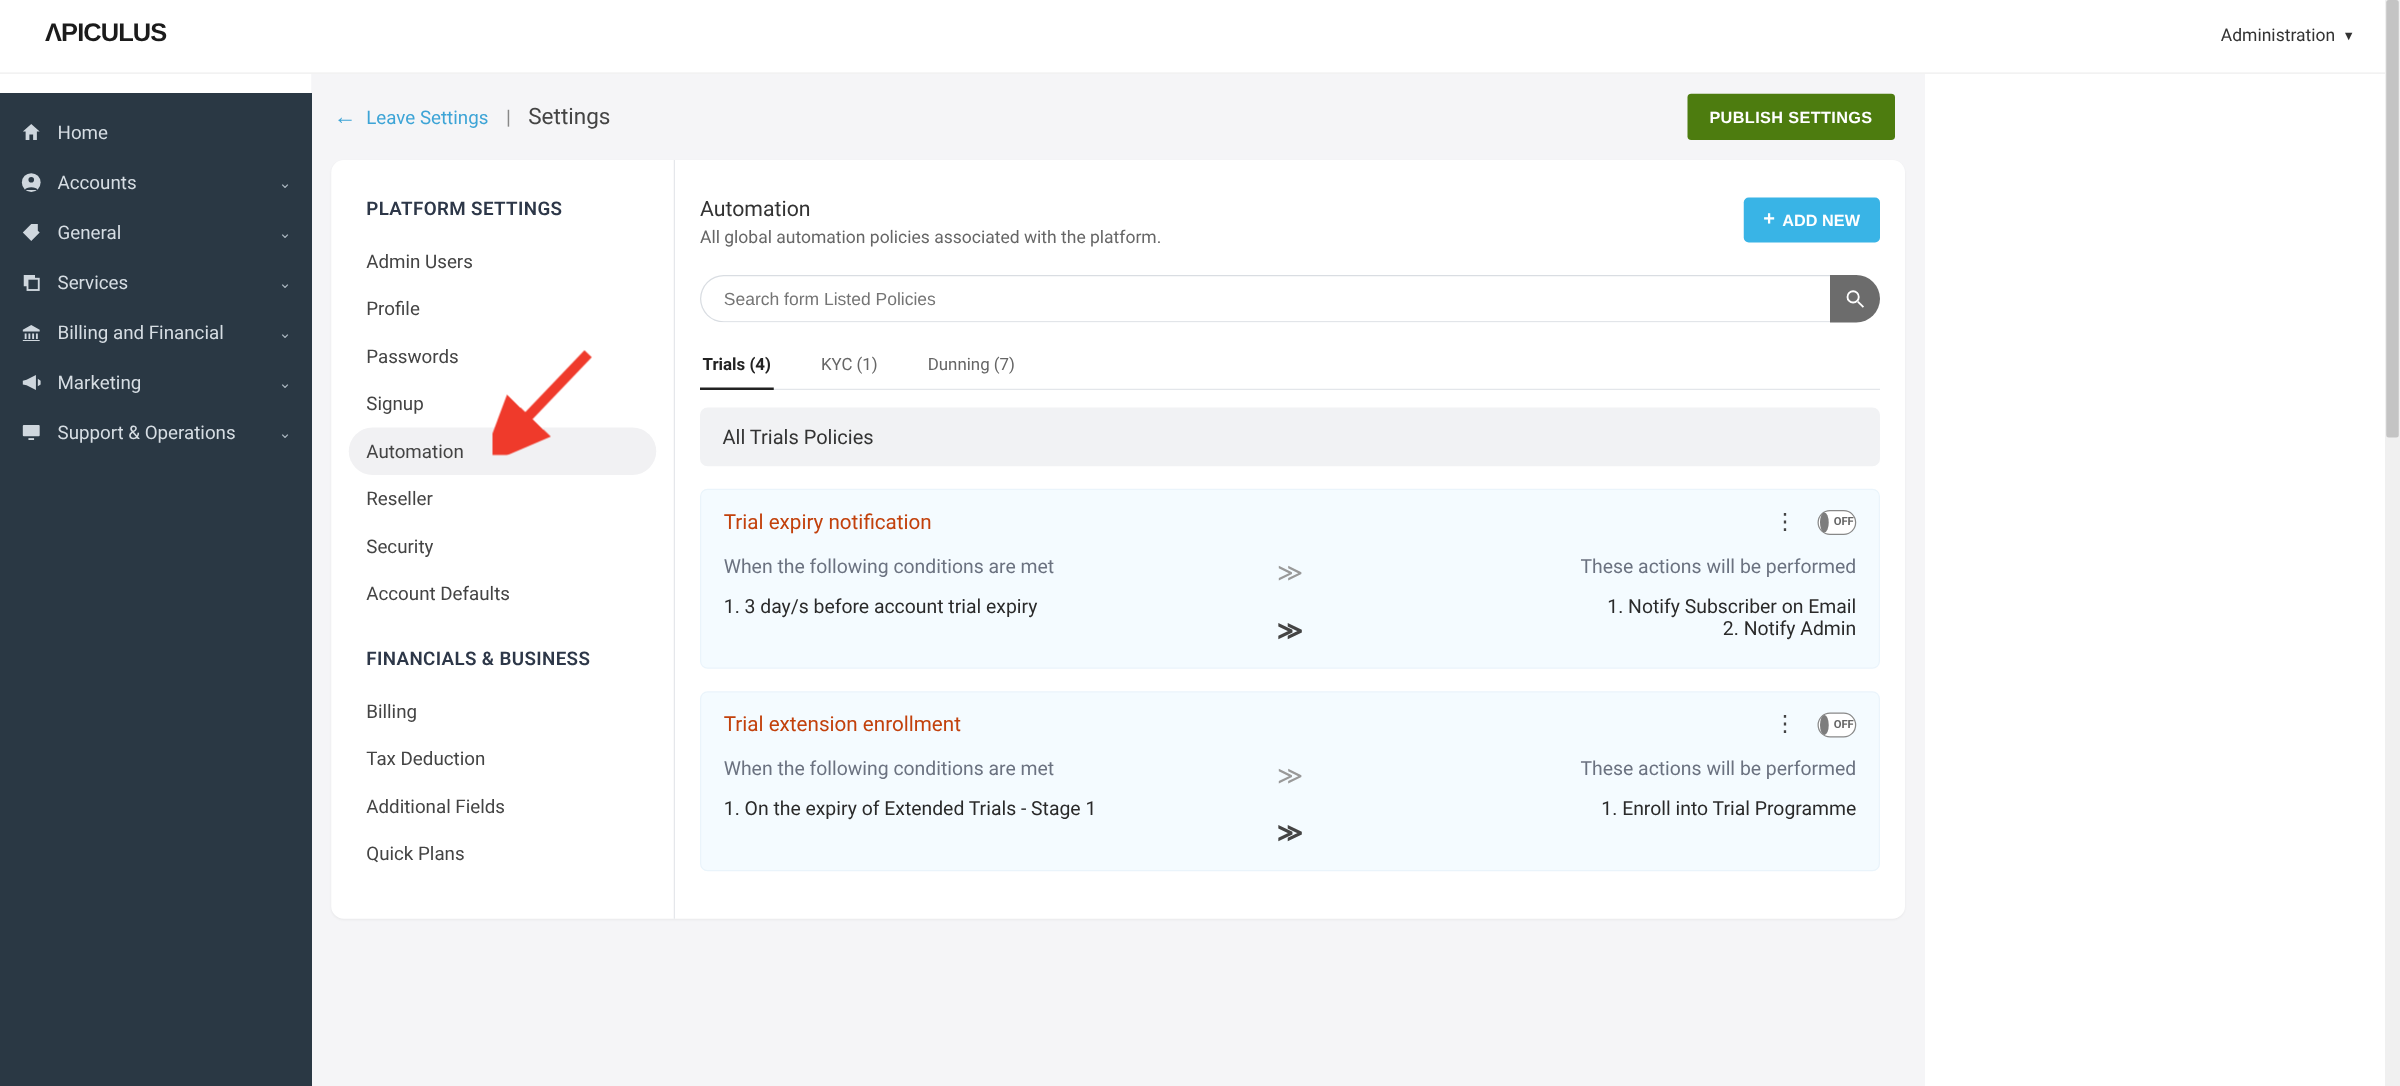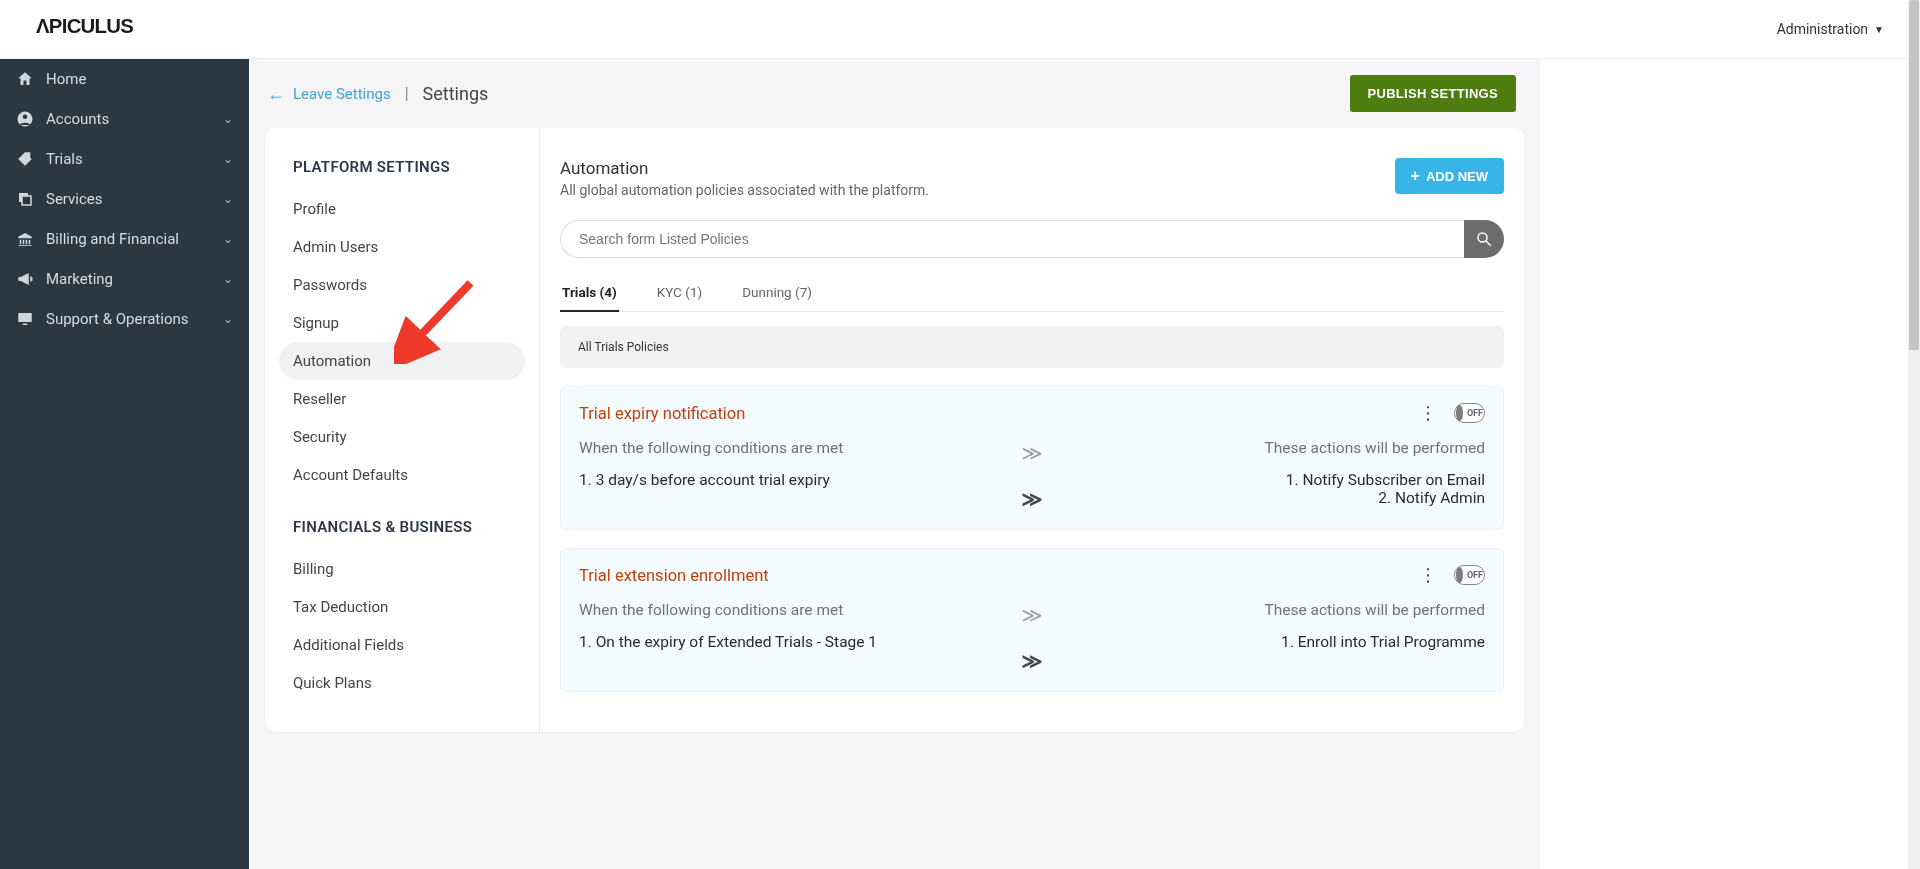--- a/index.html
+++ b/index.html
@@ -4,21 +4,21 @@
 <style>
 * { box-sizing: border-box; margin: 0; padding: 0; }
 body { font-family: -apple-system, BlinkMacSystemFont, "Segoe UI", Roboto, Helvetica, Arial, sans-serif; color: #333; background: #fff; overflow-x: hidden; }
 
 .topbar { position: fixed; top: 0; left: 0; right: 12px; height: 59px; background: #fff; display: flex; align-items: center; justify-content: space-between; padding: 0 24px 0 36px; z-index: 30; border-bottom: 1px solid #eee; }
 .logo { font-size: 24px; font-weight: 900; letter-spacing: -0.5px; color: #1b1b1b; }
 .logo svg { height: 34px; }
 .admin-dd { font-size: 14px; color: #333; cursor: pointer; display: flex; align-items: center; gap: 6px; }
 .admin-dd .caret { font-size: 10px; }
 
-.sidebar { width: 249px; background: #2a3844; color: #cfd7de; position: fixed; top: 47px; bottom: 0; left: 0; padding-top: 12px; }
+.sidebar { width: 249px; background: #2a3844; color: #cfd7de; position: fixed; top: 74px; bottom: 0; left: 0; padding-top: 12px; }
 .sidebar-item { display: flex; align-items: center; padding: 11px 16px; font-size: 15px; color: #d6dde3; cursor: pointer; justify-content: space-between; }
 .sidebar-item .si-left { display: flex; align-items: center; gap: 12px; }
 .sidebar-item .si-icon { width: 18px; height: 18px; display: inline-flex; align-items: center; justify-content: center; }
 .sidebar-item .chev { font-size: 12px; color: #aab5bf; }
 
 .content-wrap { margin-left: 249px; margin-top: 59px; flex: 1; background: #f5f5f7; min-height: calc(869px - 59px); width: calc(1540px - 249px); }
 
 .crumbbar { display: flex; align-items: center; justify-content: space-between; padding: 16px 24px 16px 18px; }
 .crumbleft { display: flex; align-items: center; gap: 14px; }
 .backlink { display: flex; align-items: center; gap: 8px; color: #3da4d6; font-size: 15px; cursor: pointer; }
@@ -43,21 +43,21 @@
 .addnew-btn .plus { font-size: 16px; font-weight: 700; line-height: 1; }
 
 .searchrow { display: flex; margin-bottom: 18px; }
 .searchbox { flex: 1; border: 1px solid #d9dde2; border-right: none; border-radius: 22px 0 0 22px; padding: 10px 18px; font-size: 14px; color: #444; outline: none; }
 .searchbtn { width: 40px; background: #6c6c6c; border: none; border-radius: 0 22px 22px 0; color: #fff; display: flex; align-items: center; justify-content: center; cursor: pointer; }
 
 .tabsrow { display: flex; gap: 36px; border-bottom: 1px solid #e3e6ea; margin-bottom: 14px; }
 .tab { padding: 8px 2px 10px 2px; font-size: 13.5px; color: #666; cursor: pointer; }
 .tab.active { color: #222; font-weight: 700; border-bottom: 2px solid #222; margin-bottom: -1px; }
 
-.section-banner { background: #f1f2f4; border-radius: 6px; padding: 14px 18px; font-size: 12px; color: #333; margin-bottom: 18px; }
+.section-banner { background: #f1f2f4; border-radius: 6px; padding: 14px 18px; font-size: 16px; color: #333; margin-bottom: 18px; }
 
 .policy-card { background: #f4fbff; border: 1px solid #eaf4fb; border-radius: 6px; padding: 16px 18px 18px 18px; margin-bottom: 18px; }
 .policy-top { display: flex; justify-content: space-between; align-items: center; margin-bottom: 16px; }
 .policy-title { font-size: 16.5px; color: #c2410c; }
 .policy-controls { display: flex; align-items: center; gap: 18px; }
 .kebab { color: #444; font-size: 18px; line-height: 1; cursor: pointer; letter-spacing: -1px; }
 .toggle-pill { width: 31px; height: 20px; border: 1px solid #888; border-radius: 999px; display: flex; align-items: center; padding: 1px; cursor: pointer; background: #fff;}
 .toggle-knob { width: 16px; height: 16px; background: #7d7d7d; border-radius: 50%; }
 .toggle-label { font-size: 9px; font-weight: 700; color: #666; margin-left: 4px; }
 
@@ -115,21 +115,21 @@
     </span>
     <span class="chev">⌄</span>
   </div>
   <div class="sidebar-item">
     <span class="si-left">
       <span class="si-icon">
           <svg class="ico" viewBox="0 0 24 24">
             <path d="M21 12l-9 9-9-9 9-9h7v7z"></path>
           </svg>
         </span>
-      <span>Trials</span>
+      <span>General</span>
     </span>
     <span class="chev">⌄</span>
   </div>
   <div class="sidebar-item">
     <span class="si-left">
       <span class="si-icon">
           <svg class="ico" viewBox="0 0 24 24">
             <rect x="4" y="4" width="12" height="12"></rect>
             <rect x="8" y="8" width="12" height="12" fill="#2a3844" stroke="#cfd7de" stroke-width="2"></rect>
           </svg>
@@ -184,22 +184,22 @@
       <span class="crumb-sep">|</span>
       <span class="crumb-title">Settings</span>
     </div>
     <button class="publish-btn">PUBLISH SETTINGS</button>
   </div>
 
   <div class="card">
     <div class="settings-nav">
       <div class="settings-section-title">PLATFORM SETTINGS</div>
       <div id="section1-items">
+          <div class="settings-link">Admin Users</div>
           <div class="settings-link">Profile</div>
-          <div class="settings-link">Admin Users</div>
           <div class="settings-link">Passwords</div>
           <div class="settings-link">Signup</div>
           <div class="settings-link active">Automation</div>
           <div class="settings-link">Reseller</div>
           <div class="settings-link">Security</div>
           <div class="settings-link">Account Defaults</div>
         </div>
       <div class="settings-sep"></div>
       <div class="settings-section-title">FINANCIALS &amp; BUSINESS</div>
       <div id="section2-items">

